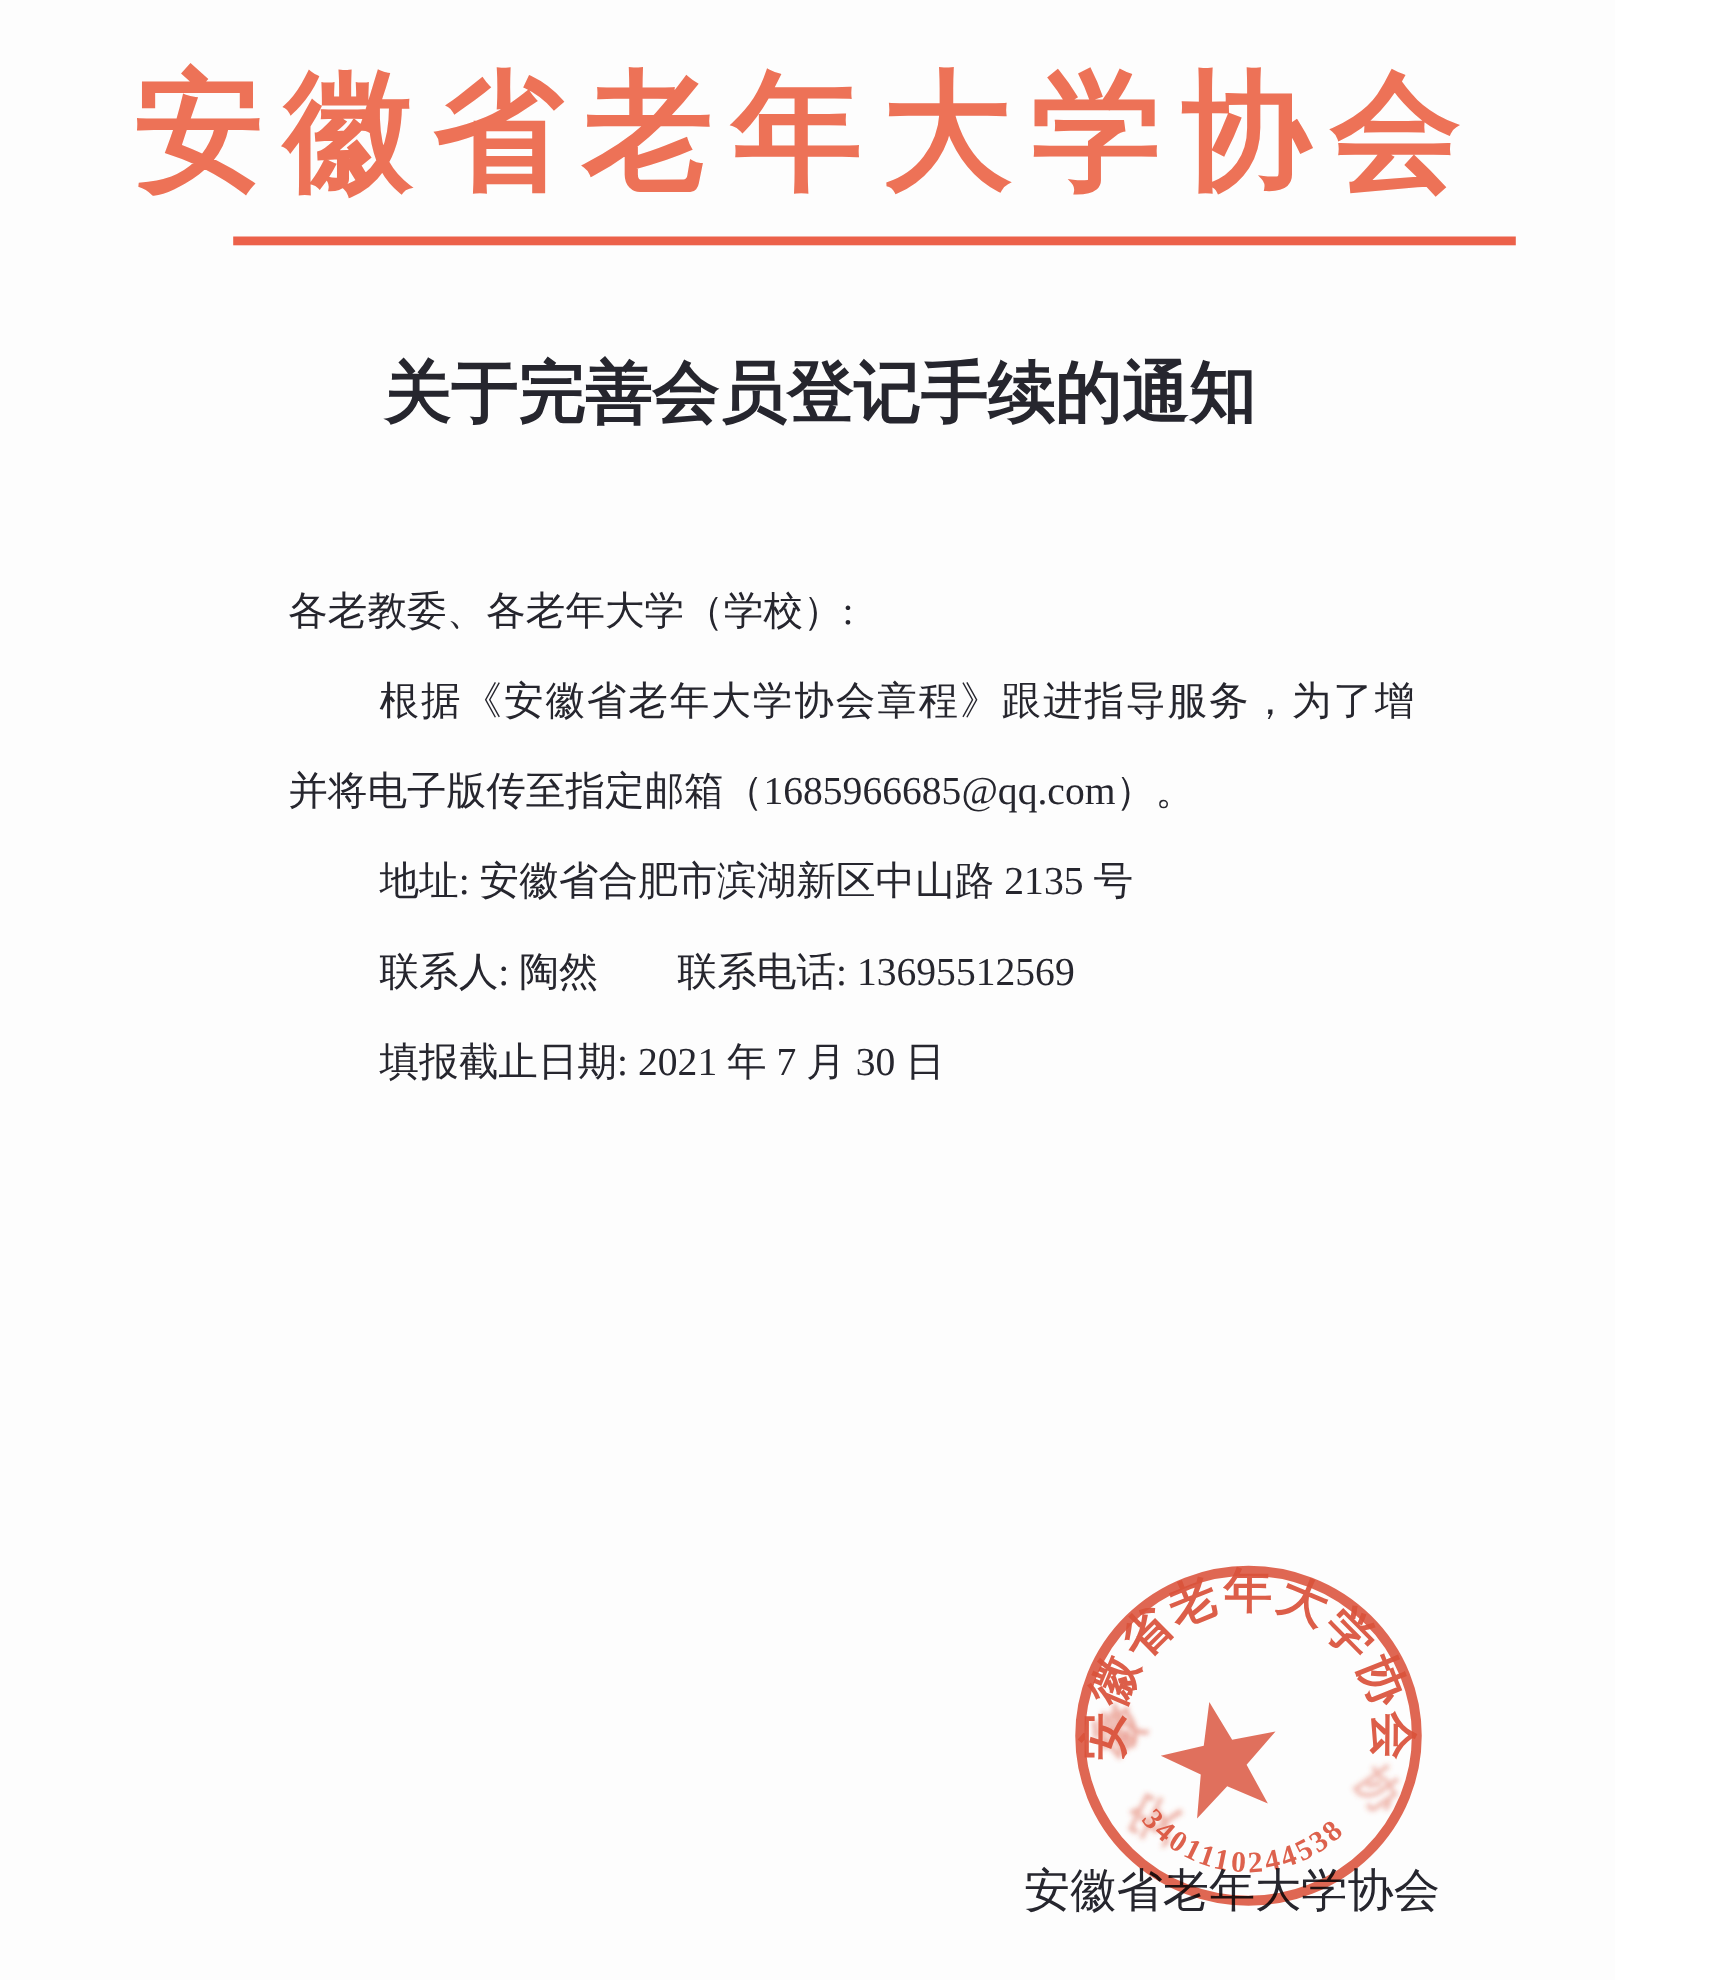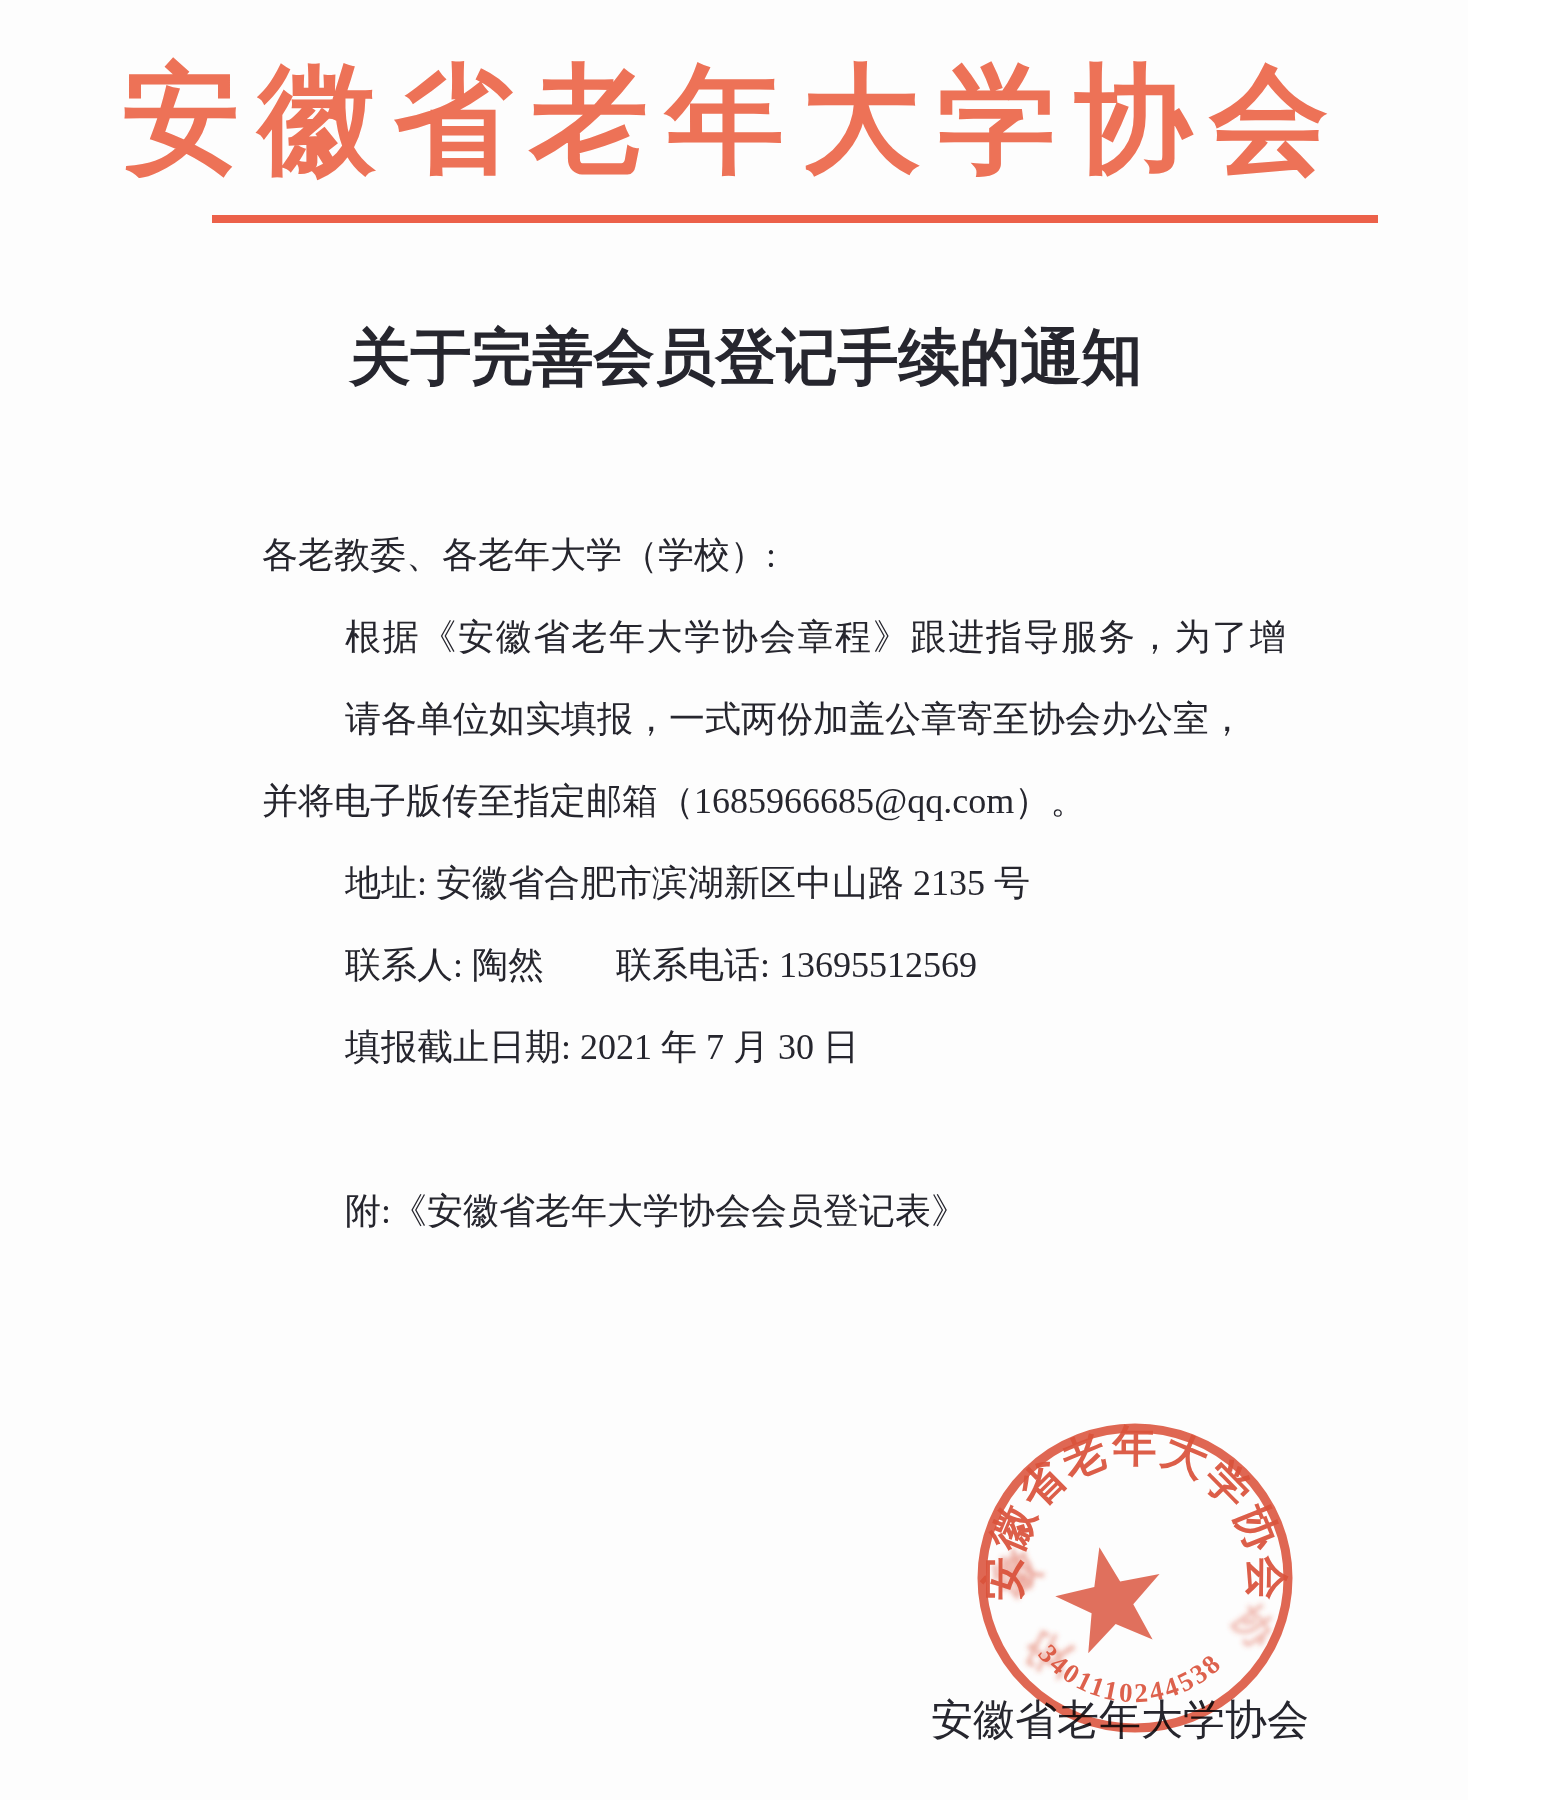--- a/index.html
+++ b/index.html
@@ -84,26 +84,24 @@
 
   <div class="org-header">安徽省老年大学协会</div>
 
   <div class="divider"></div>
 
   <div class="doc-title">关于完善会员登记手续的通知</div>
 
   <div class="body-block">
     <div class="line">各老教委、各老年大学（学校）:</div>
     <div class="line indent stretch">根据《安徽省老年大学协会章程》跟进指导服务，为了增</div>
-    <div class="line indent">请各单位如实填报，一式两份加盖公章寄至协会办公室，</div>
     <div class="line">并将电子版传至指定邮箱（1685966685@qq.com）。</div>
     <div class="line indent">地址: 安徽省合肥市滨湖新区中山路 2135 号</div>
     <div class="line indent">联系人: 陶然　　联系电话: 13695512569</div>
     <div class="line indent">填报截止日期: 2021 年 7 月 30 日</div>
-    <div class="attachment">附:《安徽省老年大学协会会员登记表》</div>
   </div>
 
   <div class="sig-block">
     <div>安徽省老年大学协会</div>
     
   </div>
 
   <svg class="seal" viewBox="0 0 344 344" xmlns="http://www.w3.org/2000/svg" xmlns:xlink="http://www.w3.org/1999/xlink">
     <defs>
       <path id="sealArcTop" d="M 57.6 196.3 A 117 117 0 1 1 286.4 196.3" fill="none"></path>

